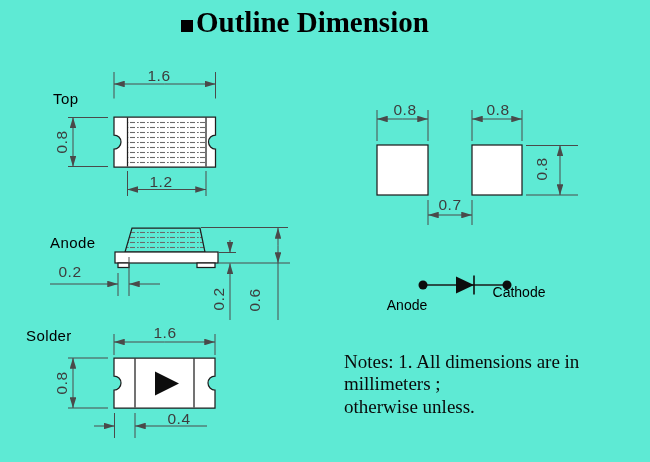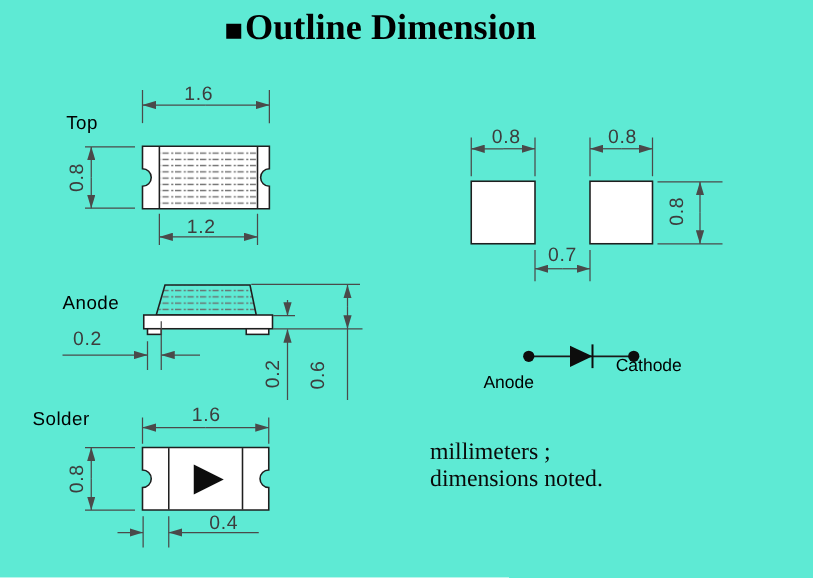--- a/index.html
+++ b/index.html
@@ -173,17 +173,18 @@
 
   <span class="dim" style="left:405px;top:110px">0.8</span>
   <span class="dim" style="left:498px;top:110px">0.8</span>
   <span class="dim rot" style="left:542px;top:169px">0.8</span>
   <span class="dim" style="left:450px;top:205px">0.7</span>
 
   <span class="plabel" style="left:407px;top:305px">Anode</span>
   <span class="plabel" style="left:519px;top:292px">Cathode</span>
 
   <div class="notes">
+    <div>Notes: 1. All dimensions are in</div>
     <div>millimeters ;</div>
-    <div>dimensions noted.</div>
+    <div>otherwise unless.</div>
   </div>
 
 </div>
 
 </body></html>

